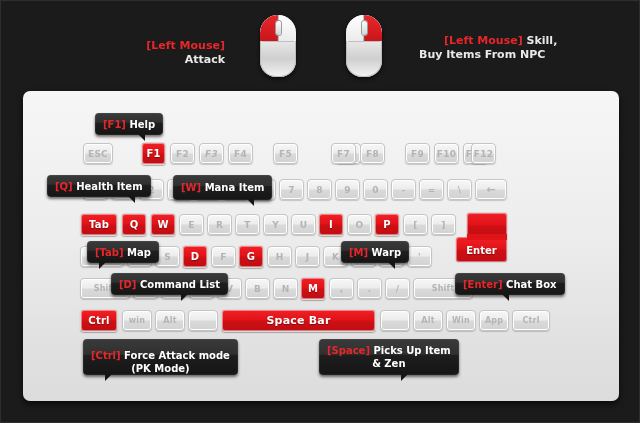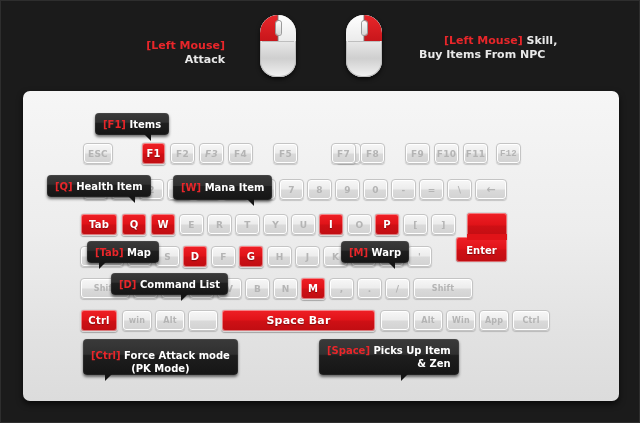--- a/index.html
+++ b/index.html
@@ -160,21 +160,21 @@
       <div class="key gray" style="left:205px;top:52px;width:25px;height:21px;">F4</div>
 
       <div class="key gray" style="left:250px;top:52px;width:25px;height:21px;">F5</div>
       <div class="key gray" style="left:279px;top:52px;width:25px;height:21px;margin-left:34px;">F6</div>
       <div class="key gray" style="left:308px;top:52px;width:25px;height:21px;">F7</div>
       <div class="key gray" style="left:337px;top:52px;width:25px;height:21px;">F8</div>
 
       <div class="key gray" style="left:382px;top:52px;width:25px;height:21px;">F9</div>
       <div class="key gray" style="left:411px;top:52px;width:25px;height:21px;">F10</div>
       <div class="key gray" style="left:440px;top:52px;width:25px;height:21px;">F11</div>
-      <div class="key gray" style="left:473px;top:52px;width:25px;height:21px;font-family:Liberation Mono, monospace;">F12</div>
+      <div class="key gray" style="left:448px;top:52px;width:25px;height:21px;">F12</div>
 
       <div class="key gray" style="left:60px;top:88px;width:25px;height:21px;">`</div>
       <div class="key gray" style="left:88px;top:88px;width:25px;height:21px;">1</div>
       <div class="key gray" style="left:116px;top:88px;width:25px;height:21px;">2</div>
       <div class="key gray" style="left:144px;top:88px;width:25px;height:21px;">3</div>
       <div class="key gray" style="left:172px;top:88px;width:25px;height:21px;">4</div>
       <div class="key gray" style="left:200px;top:88px;width:25px;height:21px;">5</div>
       <div class="key gray" style="left:228px;top:88px;width:25px;height:21px;">6</div>
       <div class="key gray" style="left:256px;top:88px;width:25px;height:21px;">7</div>
       <div class="key gray" style="left:284px;top:88px;width:25px;height:21px;">8</div>
@@ -237,21 +237,21 @@
       <div class="key red" style="left:198px;top:218px;width:155px;height:23px;font-size:11px;">Space Bar</div>
       <div class="key gray blank" style="left:357px;top:219px;width:30px;height:21px;"></div>
       <div class="key gray" style="left:390px;top:219px;width:30px;height:21px;font-size:8px;">Alt</div>
       <div class="key gray" style="left:423px;top:219px;width:30px;height:21px;font-size:8px;">Win</div>
       <div class="key gray" style="left:456px;top:219px;width:30px;height:21px;font-size:8px;">App</div>
       <div class="key gray" style="left:489px;top:219px;width:38px;height:21px;font-size:8px;">Ctrl</div>
 
       <div class="callout" style="left:72px;top:22px;height:22px;">
         <div>
           <span class="k">[F1]</span>
-          <span>Items</span>
+          <span>Help</span>
         </div>
         <span class="tail" style="right:18px;"></span>
       </div>
 
       <div class="callout" style="left:24px;top:84px;height:22px;">
         <div>
           <span class="k">[Q]</span>
           <span>Health Item</span>
         </div>
         <span class="tail" style="right:16px;"></span>
@@ -283,31 +283,38 @@
 
       <div class="callout" style="left:88px;top:182px;height:22px;">
         <div>
           <span class="k">[D]</span>
           <span>Command List</span>
         </div>
         <span class="tail left" style="left:70px;"></span>
       </div>
 
 
+      <div class="callout" style="left:432px;top:182px;height:22px;">
+        <div>
+          <span class="k">[Enter]</span>
+          <span>Chat Box</span>
+        </div>
+        <span class="tail" style="right:56px;"></span>
+      </div>
 
       <div class="callout" style="left:60px;top:248px;height:36px;justify-content:flex-end;">
         <div>
           <span class="k">[Ctrl]</span>
           <span>Force Attack mode</span>
         </div>
         <div>(PK Mode)</div>
         <span class="tail left" style="left:22px;"></span>
       </div>
 
-      <div class="callout" style="left:296px;top:248px;height:36px;align-items:flex-end;">
+      <div class="callout" style="left:296px;top:248px;height:36px;">
         <div>
           <span class="k">[Space]</span>
           <span>Picks Up Item</span>
         </div>
         <div>&amp; Zen</div>
         <span class="tail left" style="left:82px;"></span>
       </div>
 
     </div>
   </div>

